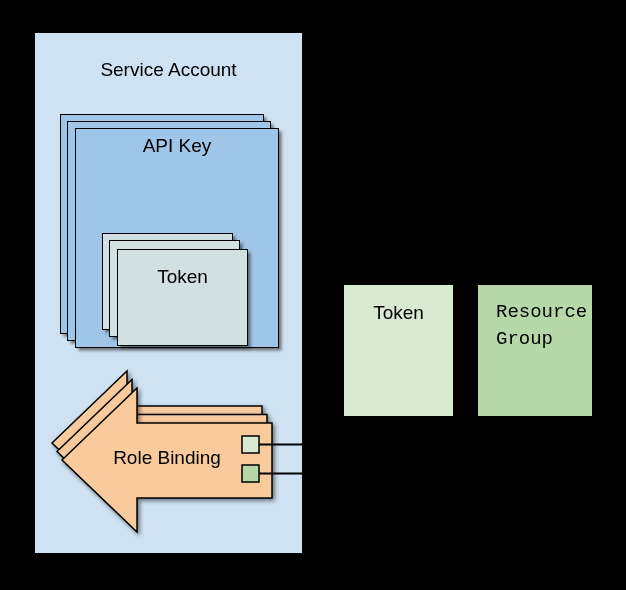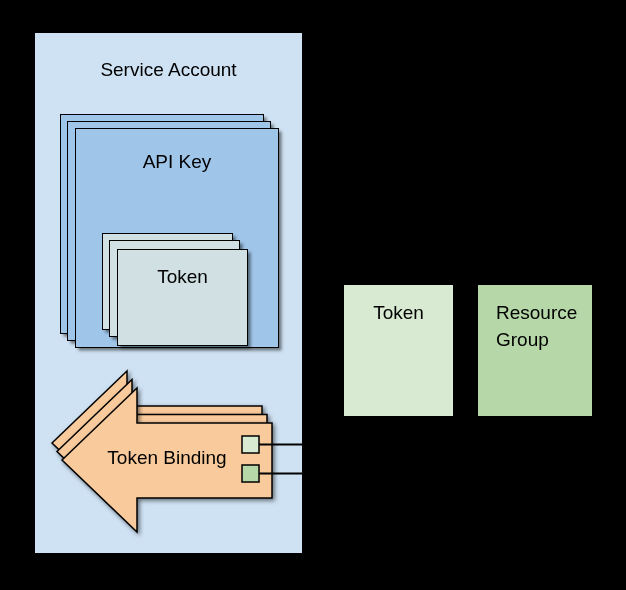--- a/index.html
+++ b/index.html
@@ -45,21 +45,21 @@
     border: 1.5px solid #000;
     box-sizing: border-box;
     box-shadow: 2.5px 2.5px 3px rgba(0,0,0,0.5);
   }
 
   
   .api-card { width: 204px; height: 220px; }
   #api-back   { left: 25px; top: 81px; }
   #api-middle { left: 32px; top: 88px; }
   #api-front  { left: 40px; top: 95px; }
-  #api-label  { top: 22px; }
+  #api-label  { top: 6px; }
 
   
   .token-card { width: 131px; height: 97px; margin-top: 14px; }
   #token-back   { left: 67px; top: 186px; }
   #token-middle { left: 74px; top: 193px; }
   #token-front  { left: 82px; top: 202px; }
   #token-label  { top: 16px; }
 
   
   #arrow-svg {
@@ -100,20 +100,21 @@
     top: 285px;
     width: 114px;
     height: 131px;
     box-sizing: border-box;
     padding: 14px 8px 0 18px;
   }
   #rg-label {
     font-size: 19px;
     line-height: 27px;
     color: #000;
+    font-family: Liberation Mono, monospace;
   }
 </style>
 </head>
 <body>
 
 <div id="stage" style="background-color: rgb(0, 0, 0);">
 
   <div id="sa-group" class="abs" style="background-color: rgb(207, 226, 243);">
 
     <div id="sa-label" class="label">Service Account</div>
@@ -136,21 +137,21 @@
     <polygon class="arrow-poly" transform="translate(-5,-8.5)" points="22,100 97,28 97,63 232,63 232,138 97,138 97,172" fill="#f9cb9c"></polygon>
     <polygon class="arrow-poly" points="22,100 97,28 97,63 232,63 232,138 97,138 97,172" fill="#f9cb9c"></polygon>
 
     <line class="conn-line" x1="219" y1="84.5" x2="305" y2="84.5"></line>
     <line class="conn-line" x1="219" y1="113.5" x2="305" y2="113.5"></line>
 
     <rect class="conn-sq" x="202" y="76" width="17" height="17" fill="#d9ead3"></rect>
     <rect class="conn-sq" x="202" y="105" width="17" height="17" fill="#b6d7a8"></rect>
   </svg>
 
-  <div id="rb-label" class="label">Token Binding</div>
+  <div id="rb-label" class="label">Role Binding</div>
 
   <div id="role-box" class="abs" style="background-color: rgb(217, 234, 211);">
     <div id="role-label" class="label">Token</div>
   </div>
 
   <div id="rg-box" class="abs" style="background-color: rgb(182, 215, 168);">
     <div id="rg-label">Resource Group</div>
   </div>
 
 </div>

